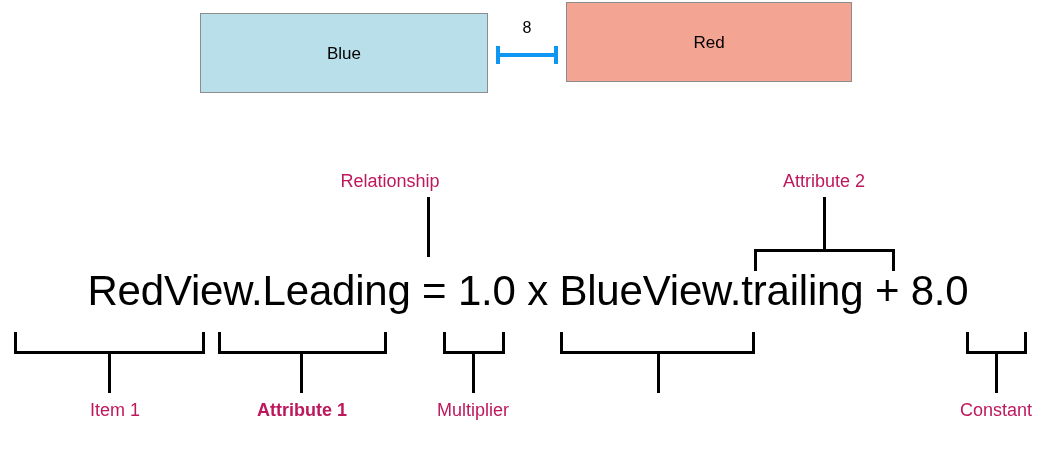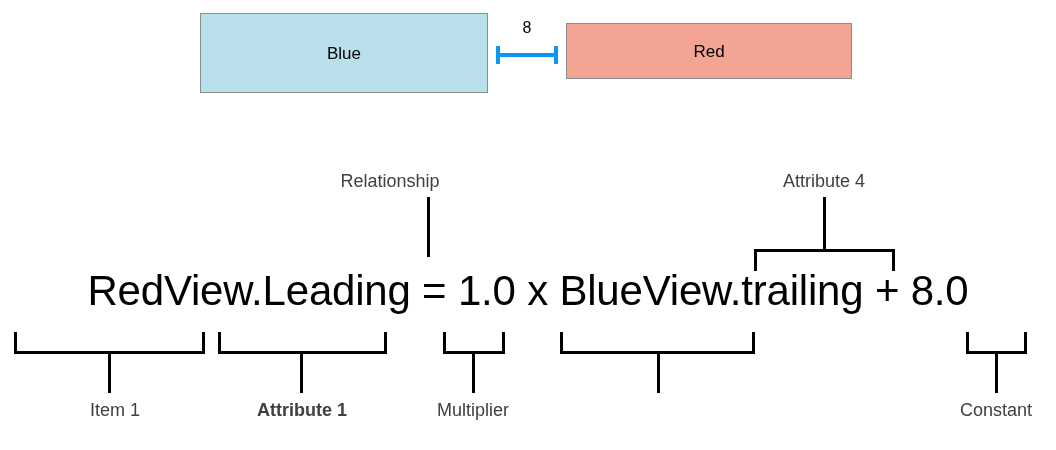--- a/index.html
+++ b/index.html
@@ -33,23 +33,23 @@
     color: #000000;
   }
   #blue-view {
     left: 200px;
     top: 13px;
     width: 288px;
     height: 80px;
   }
   #red-view {
     left: 566px;
-    top: 23px;
+    top: 2px;
     width: 286px;
-    height: 56px;
+    height: 80px;
   }
 
   
   #spacing-measure {
     position: absolute;
     left: 494px;
     top: 20px;
     width: 66px;
     height: 48px;
   }
@@ -107,21 +107,21 @@
     background: #000000;
   }
 
   
   .annot-label {
     position: absolute;
     font-size: 18px;
     line-height: 1;
     text-align: center;
     white-space: nowrap;
-    color: #404040;
+    color: #be185d;
   }
 </style>
 </head>
 <body>
 
 <div id="canvas">
 
   <div id="blue-view" class="view-box" style="background:#b9dfeb;">
     <span>Blue</span>
   </div>
@@ -133,21 +133,21 @@
   <div id="spacing-measure">
     <div id="spacing-value">8</div>
     <div id="spacing-line"></div>
     <div class="spacing-cap" id="spacing-cap-left"></div>
     <div class="spacing-cap" id="spacing-cap-right"></div>
   </div>
 
   <div class="annot-label" style="left:290px; top:172px; width:200px;">Relationship</div>
   <div class="vline" style="left:427px; top:197px; height:60px;"></div>
 
-  <div class="annot-label" style="left:724px; top:172px; width:200px;">Attribute 4</div>
+  <div class="annot-label" style="left:724px; top:172px; width:200px;">Attribute 2</div>
   <div class="vline" style="left:823px; top:197px; height:52px;"></div>
 
   <div class="hline" style="left:754px; top:249px; width:141px;"></div>
   <div class="vline" style="left:754px; top:249px; height:22px;"></div>
   <div class="vline" style="left:892px; top:249px; height:22px;"></div>
 
   <div id="equation">RedView.Leading = 1.0 x BlueView.trailing + 8.0</div>
 
   <div class="hline" style="left:14px; top:351px; width:191px;"></div>
   <div class="vline" style="left:14px; top:332px; height:22px;"></div>

